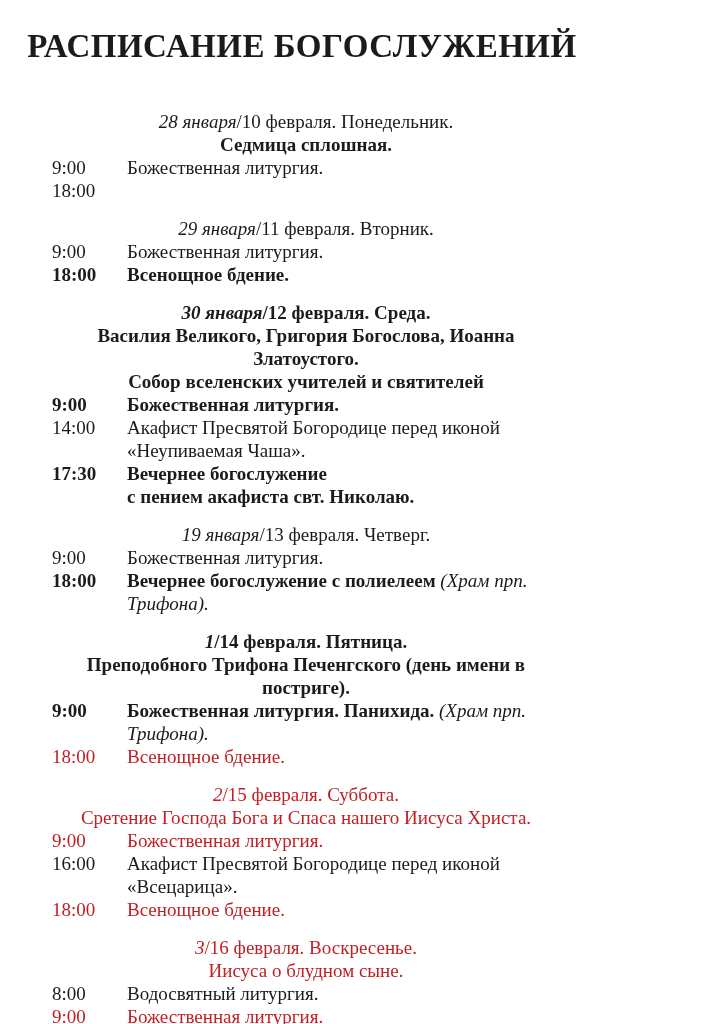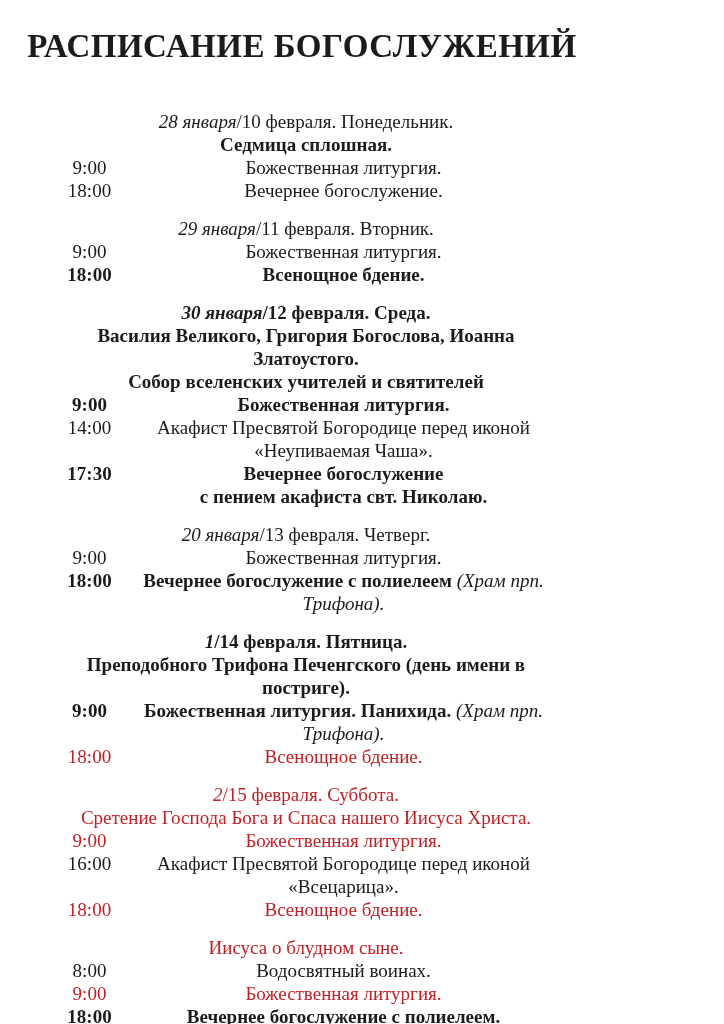--- a/index.html
+++ b/index.html
@@ -27,21 +27,21 @@
   .content {
     padding-left: 52px;
     padding-right: 44px;
   }
   .day { margin-top: 15px; }
   .day:first-of-type { margin-top: 0; }
   .center { text-align: center; }
   .bold { font-weight: 700; }
   .italic { font-style: italic; }
   .red { color: var(--red, #bf2126); }
-  .row { display: flex; text-align: center; }
+  .row { display: flex; }
   .time { width: 75px; flex: 0 0 75px; }
   .desc { flex: 1 1 auto; }
   .note { font-weight: 400; font-style: italic; }
 </style>
 </head>
 <body>
 
 <div class="page">
 
   <h1 class="title">РАСПИСАНИЕ БОГОСЛУЖЕНИЙ</h1>
@@ -50,21 +50,20 @@
 
     <section class="day">
       <div class="center"><span class="italic">28 января</span><span>/10 февраля. Понедельник.</span></div>
       <div class="center bold">Седмица сплошная.</div>
       <div class="row">
         <span class="time">9:00</span>
         <span class="desc">Божественная литургия.</span>
       </div>
       <div class="row">
         <span class="time">18:00</span>
-        <span class="desc">Вечернее богослужение.</span>
       </div>
     </section>
 
     <section class="day">
       <div class="center"><span class="italic">29 января</span><span>/11 февраля. Вторник.</span></div>
       <div class="row">
         <span class="time">9:00</span>
         <span class="desc">Божественная литургия.</span>
       </div>
       <div class="row bold">
@@ -88,21 +87,21 @@
       <div class="row bold">
         <span class="time">17:30</span>
         <span class="desc">
             <div>Вечернее богослужение</div>
             <div>с пением акафиста свт. Николаю.</div>
           </span>
       </div>
     </section>
 
     <section class="day">
-      <div class="center"><span class="italic">20 января</span><span>/13 февраля. Четверг.</span></div>
+      <div class="center"><span class="italic">19 января</span><span>/13 февраля. Четверг.</span></div>
       <div class="row">
         <span class="time">9:00</span>
         <span class="desc">Божественная литургия.</span>
       </div>
       <div class="row bold">
         <span class="time">18:00</span>
         <span class="desc"><span>Вечернее богослужение с полиелеем</span><span class="note"> (Храм прп. Трифона).</span></span>
       </div>
     </section>
 
@@ -130,24 +129,25 @@
         <span class="time">16:00</span>
         <span class="desc">Акафист Пресвятой Богородице перед иконой «Всецарица».</span>
       </div>
       <div class="row red">
         <span class="time">18:00</span>
         <span class="desc">Всенощное бдение.</span>
       </div>
     </section>
 
     <section class="day">
+      <div class="center red"><span class="italic">3</span><span>/16 февраля. Воскресенье.</span></div>
       <div class="center red">Иисуса о блудном сыне.</div>
       <div class="row">
         <span class="time">8:00</span>
-        <span class="desc">Водосвятный воинах.</span>
+        <span class="desc">Водосвятный литургия.</span>
       </div>
       <div class="row red">
         <span class="time">9:00</span>
         <span class="desc">Божественная литургия.</span>
       </div>
       <div class="row bold">
         <span class="time">18:00</span>
         <span class="desc">Вечернее богослужение с полиелеем.</span>
       </div>
     </section>

